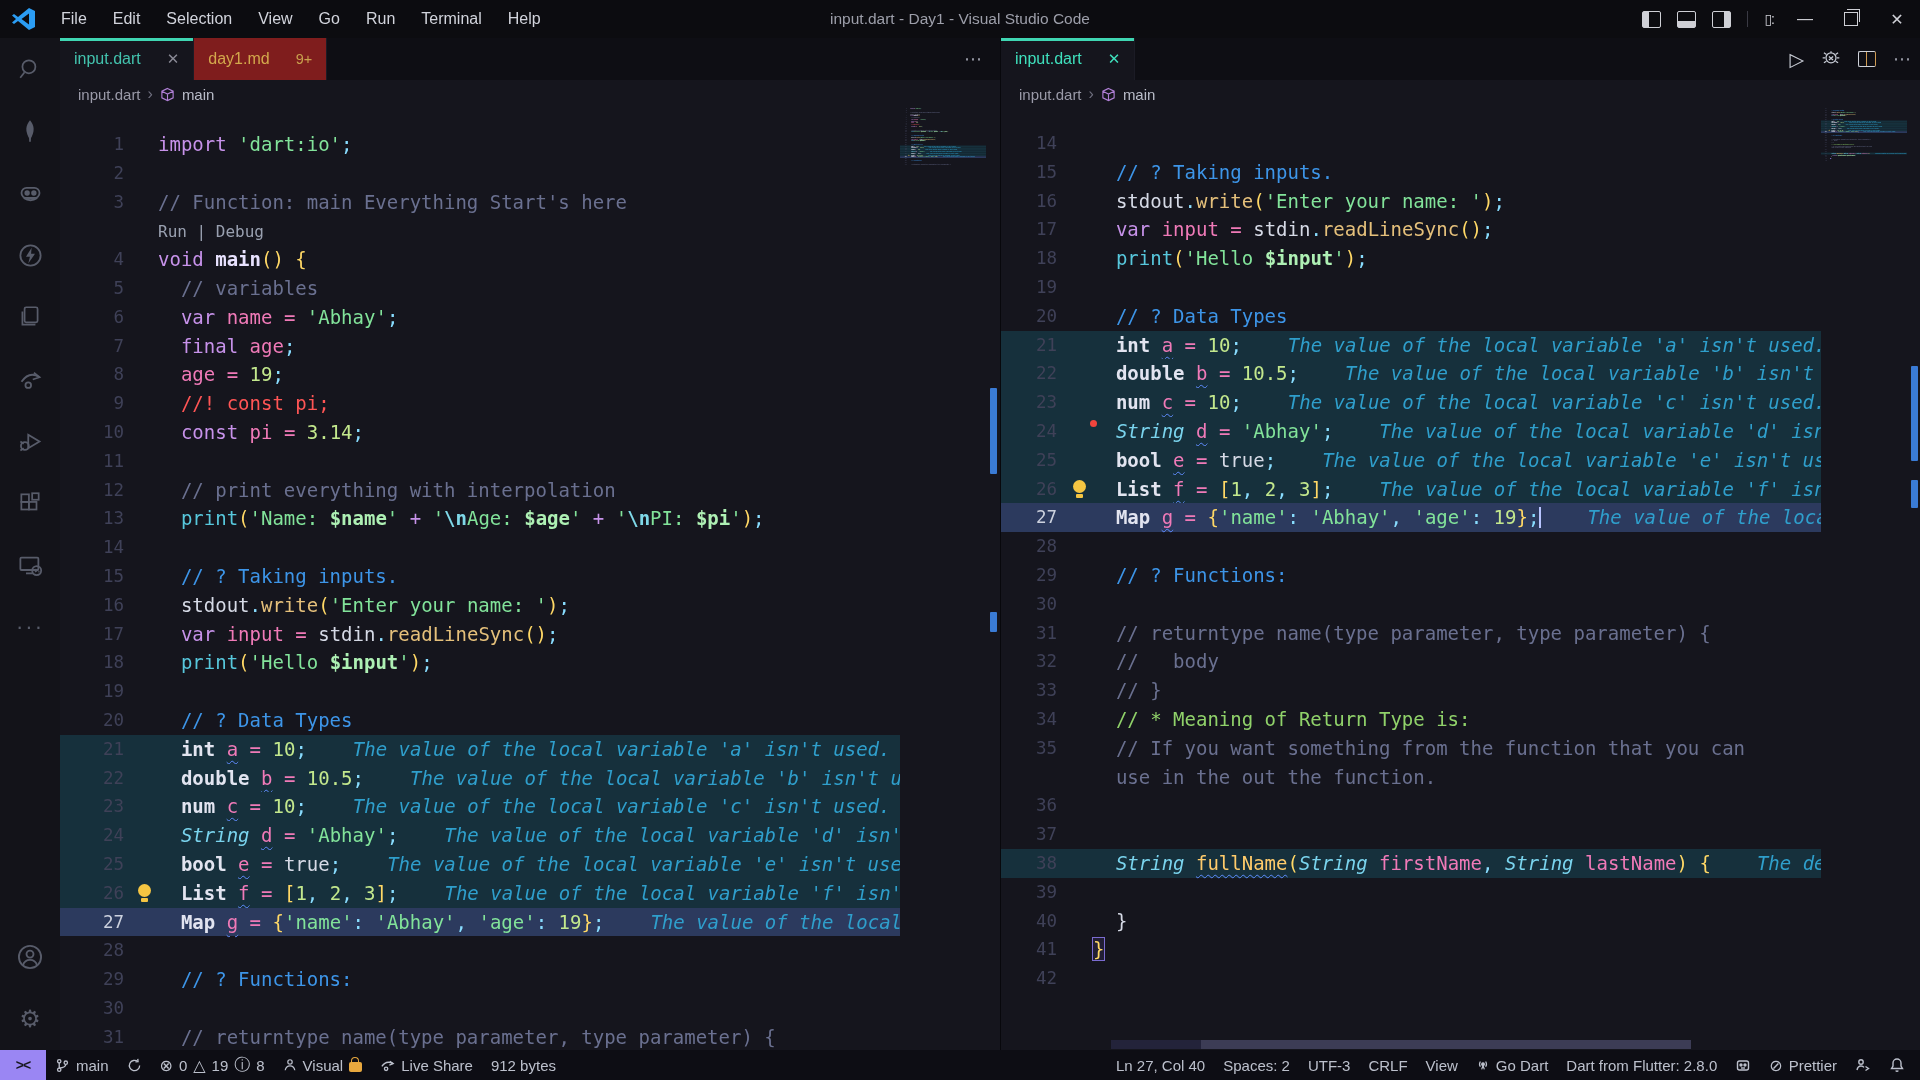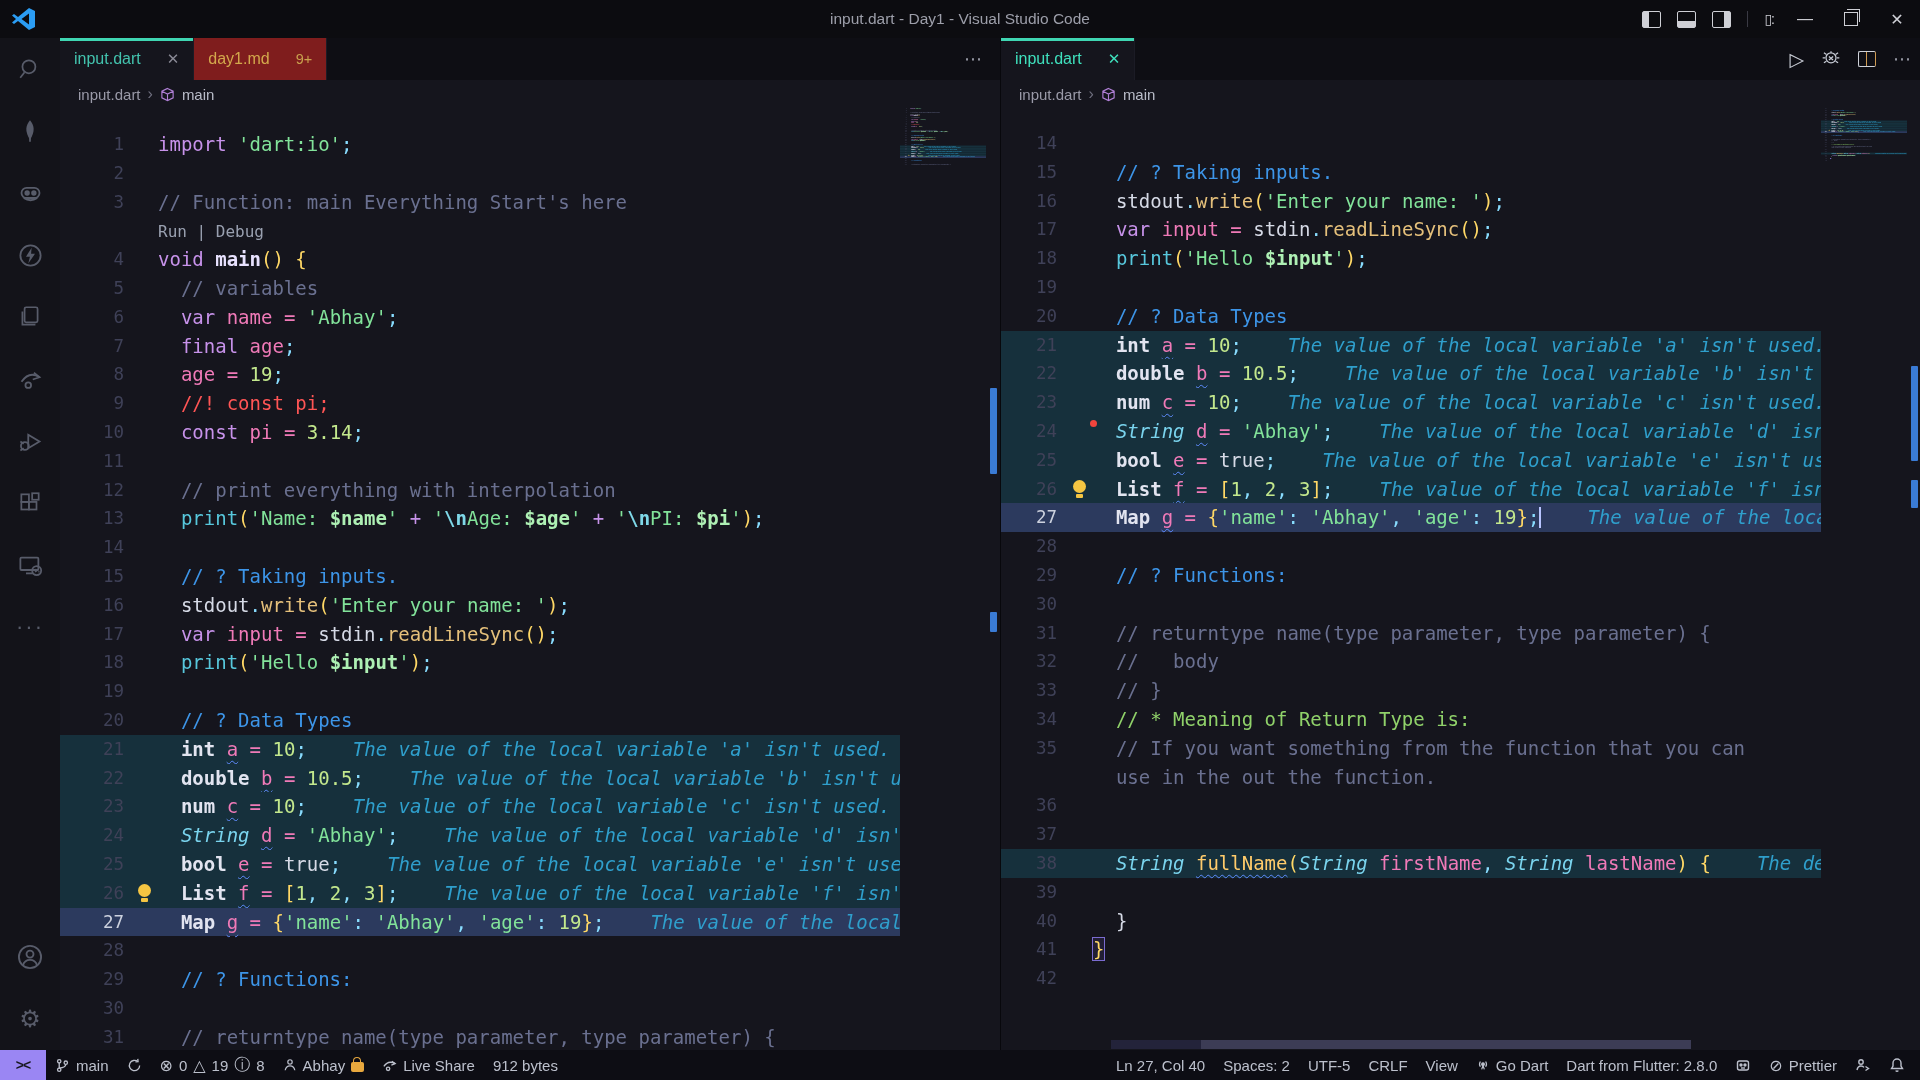--- a/index.html
+++ b/index.html
@@ -118,20 +118,30 @@
   .locki:before{content:"";position:absolute;left:2.2px;top:-5px;width:8px;height:7px;border:1.8px solid #e8a83e;border-bottom:none;border-radius:5px 5px 0 0;box-sizing:border-box;}
 </style>
 </head>
 <body>
 
 <div class="titlebar">
   <svg class="vslogo" viewBox="0 0 24 24">
     <polygon points="17,1 23,4 23,20 17,23 6,14 2,17 0,15.5 4,12 0,8.5 2,7 6,10" fill="#2b9df4"></polygon>
     <polygon points="17,6.5 17,17.5 9.5,12" fill="#0c0c10"></polygon>
   </svg>
+  <div class="menu">
+    <span>File</span>
+    <span>Edit</span>
+    <span>Selection</span>
+    <span>View</span>
+    <span>Go</span>
+    <span>Run</span>
+    <span>Terminal</span>
+    <span>Help</span>
+  </div>
   <div class="wintitle">input.dart - Day1 - Visual Studio Code</div>
   <div class="tb-right">
     <span class="lay-ic lay-l">
         <i></i>
       </span>
     <span class="lay-ic lay-b">
         <i></i>
       </span>
     <span class="lay-ic lay-r">
         <i></i>
@@ -450,21 +460,21 @@
     <span class="sb-glyph">△</span>
     <span>19</span>
     <span class="sb-glyph">ⓘ</span>
     <span>8</span>
   </div>
   <div class="sb-item">
     <svg width="14" height="14" viewBox="0 0 16 16">
         <circle cx="8" cy="4.5" r="2.5"></circle>
         <path d="M2.5 14 q1 -5 5.5 -5 q4.5 0 5.5 5"></path>
       </svg>
-    <span>Abhay</span>
+    <span>Visual</span>
     <span class="locki"></span>
   </div>
   <div class="sb-item">
     <svg width="15" height="15" viewBox="0 0 16 16">
         <path d="M2 9 q4.5 -7 12 -3"></path>
         <polyline points="10.5,3.5 14,6 10,7.5"></polyline>
         <circle cx="6.5" cy="11.5" r="1.8"></circle>
       </svg>
     <span>Live Share</span>
   </div>
@@ -472,21 +482,21 @@
     <span>912 bytes</span>
   </div>
   <div class="sb-right">
     <div class="sb-item">
         <span>Ln 27, Col 40</span>
       </div>
     <div class="sb-item">
         <span>Spaces: 2</span>
       </div>
     <div class="sb-item">
-        <span>UTF-5</span>
+        <span>UTF-3</span>
       </div>
     <div class="sb-item">
         <span>CRLF</span>
       </div>
     <div class="sb-item">
         <span>View</span>
       </div>
     <div class="sb-item">
       <svg width="14" height="14" viewBox="0 0 16 16">
           <circle cx="8" cy="7" r="1.5" fill="#bcc0cc"></circle>

